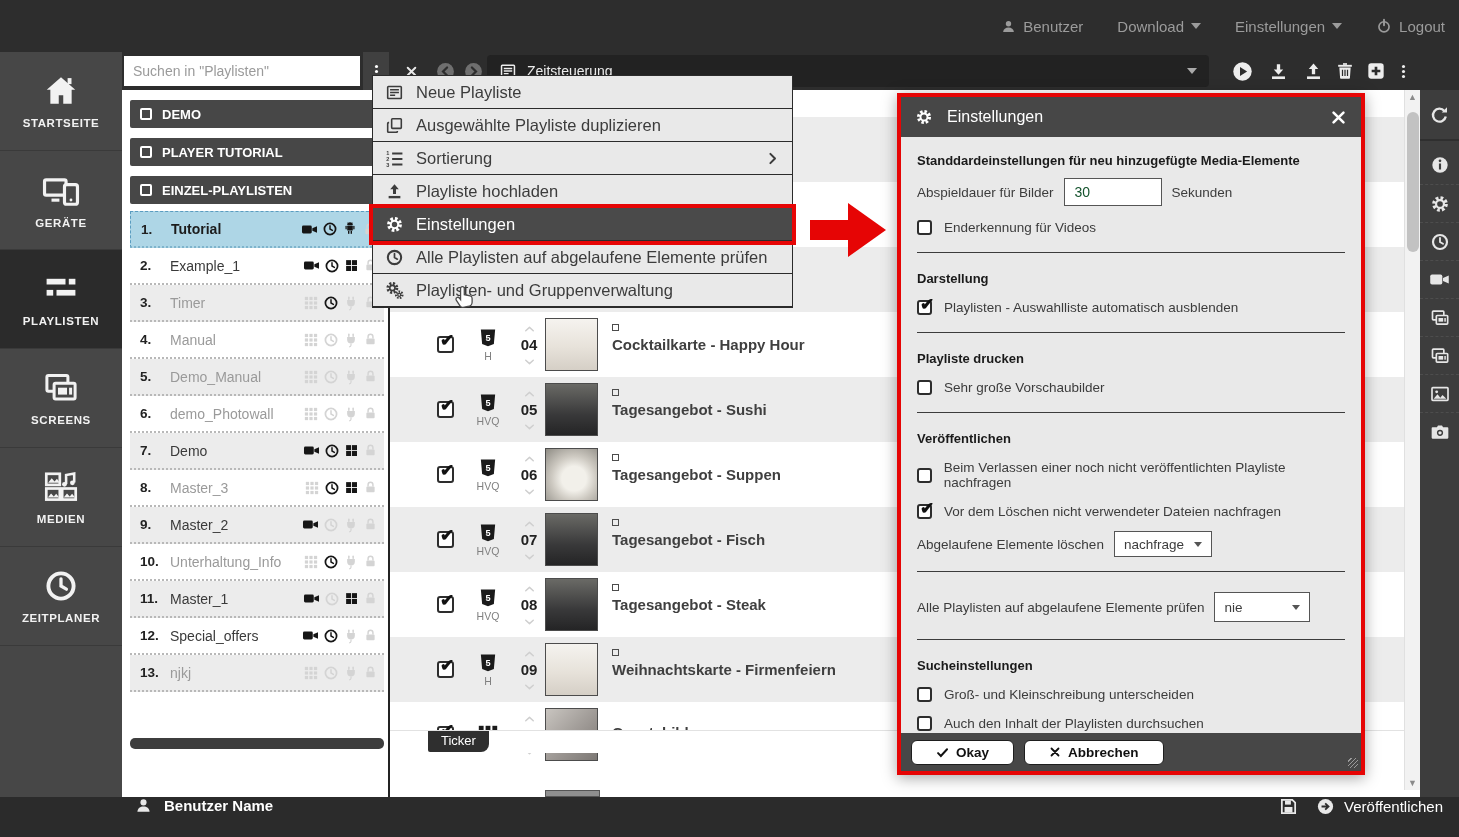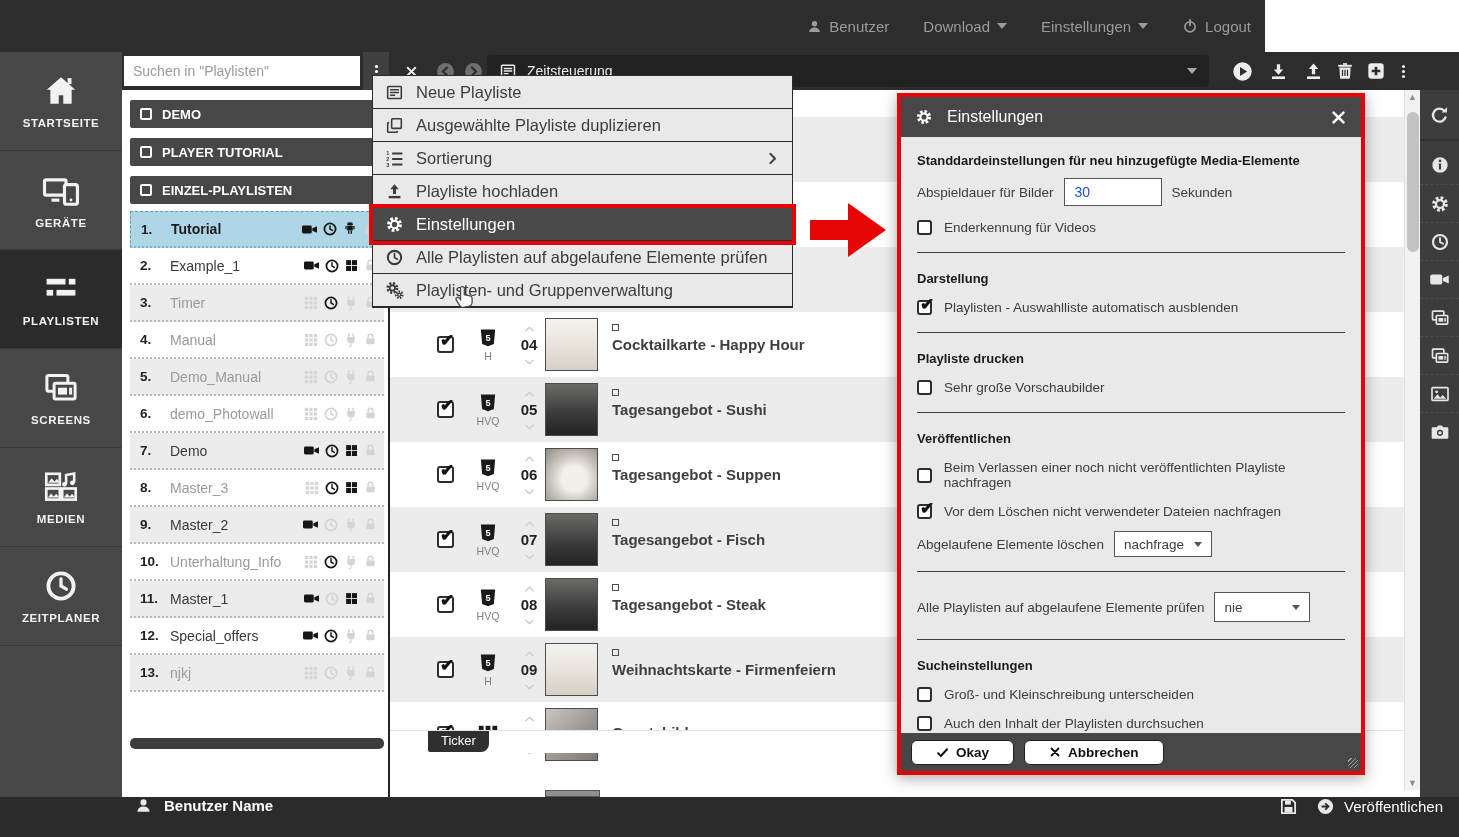--- a/index.html
+++ b/index.html
@@ -1,19 +1,19 @@
 <!DOCTYPE html>
 <html><head>
 <meta charset="utf-8">
 <style>
   *{margin:0;padding:0;box-sizing:border-box}
   html,body{width:1459px;height:837px;font-family:"Liberation Sans",sans-serif;overflow:hidden;background:#fff}
   .ic{display:inline-block;vertical-align:middle;flex:none}
   
-  #topbar{position:absolute;left:0;top:0;width:1265px;height:52px;background:#2d2d2d;z-index:5}
+  #topbar{position:absolute;left:0;top:0;width:1459px;height:52px;background:#2d2d2d;z-index:5}
   .topmenu{position:absolute;top:0;right:14px;height:52px;display:flex;align-items:center;gap:34px;color:#9b9b9b;font-size:15px}
   .topmenu .titem{display:flex;align-items:center;gap:7px;cursor:pointer}
   .caret{width:0;height:0;border-left:5px solid transparent;border-right:5px solid transparent;border-top:6px solid #9b9b9b;display:inline-block}
   
   #leftnav{position:absolute;left:0;top:52px;width:122px;height:745px;background:#474747;z-index:4}
   .navitem{height:99px;border-bottom:1px solid #3a3a3a;display:flex;flex-direction:column;align-items:center;justify-content:center;gap:8px;color:#f2f2f2;font-size:11.5px;font-weight:bold;letter-spacing:.6px;cursor:pointer}
   .navitem.active{background:#2b2b2b}
   
   #panel{position:absolute;left:122px;top:90px;width:268px;height:707px;background:#fff;border-right:2px solid #232323;z-index:6}
   .grouphdr{position:relative;margin:10px 6px 0 8px;height:28px;background:#474747;color:#fff;font-size:13px;font-weight:bold;display:flex;align-items:center;gap:10px;padding:0 10px;border-radius:2px;cursor:pointer}
@@ -91,21 +91,21 @@
   #redarrow .tri{position:absolute;left:38px;top:0;width:0;height:0;border-top:27px solid transparent;border-bottom:27px solid transparent;border-left:38px solid #e60505}
   
   #dialog{position:absolute;left:897px;top:93px;width:468px;height:682px;background:#e9e9e9;border:4px solid #e60505;z-index:70;box-shadow:0 3px 14px rgba(0,0,0,.35)}
   #dlghdr{height:40px;background:#474747;color:#fff;display:flex;align-items:center;gap:14px;padding:0 14px;font-size:16px}
   #dlgclose{margin-left:auto;cursor:pointer;display:flex}
   #dlgbody{padding:0 16px;height:596px;overflow:hidden;color:#3c3c3c;font-size:13.5px}
   .sect{font-size:13px;font-weight:bold;color:#1a1a1a;margin-top:18px}
   .sect.s1{margin-top:16px}
   .cbrow{display:flex;align-items:center;gap:12px;margin-top:14px}
   .inprow{display:flex;align-items:center;gap:10px;margin-top:10px}
-  .inprow input{width:98px;height:28px;border:1px solid #555;background:#fff;font-size:14px;padding:0 10px;font-family:"Liberation Sans",sans-serif;color:#1d4ed8}
+  .inprow input{width:98px;height:28px;border:1px solid #555;background:#fff;font-size:14px;padding:0 10px;font-family:"Liberation Sans",sans-serif;color:#14532d}
   .hr{height:1px;background:#3c3c3c;margin-top:17px}
   .selbox{height:26px;background:#fff;border:1px solid #555;display:inline-flex;align-items:center;gap:10px;padding:0 9px;font-size:13.5px;cursor:pointer;min-width:96px;justify-content:space-between}
   .selbox .caret{border-top-color:#555;border-left-width:4px;border-right-width:4px;border-top-width:5px}
   #dlgfoot{position:absolute;left:0;bottom:0;width:100%;height:38px;background:#474747;display:flex;align-items:center;gap:10px;padding:0 10px}
   .dbtn{background:#fff;border:1px solid #1e1e1e;border-radius:6px;font-size:13.5px;color:#111;padding:4px 24px;display:flex;align-items:center;gap:7px;cursor:pointer;font-family:"Liberation Sans",sans-serif;font-weight:bold}
   #resizeh{position:absolute;right:3px;bottom:3px;width:10px;height:10px;background:repeating-linear-gradient(135deg,transparent 0 2px,#9a9a9a 2px 3px)}
 </style>
 </head>
 <body>
 

